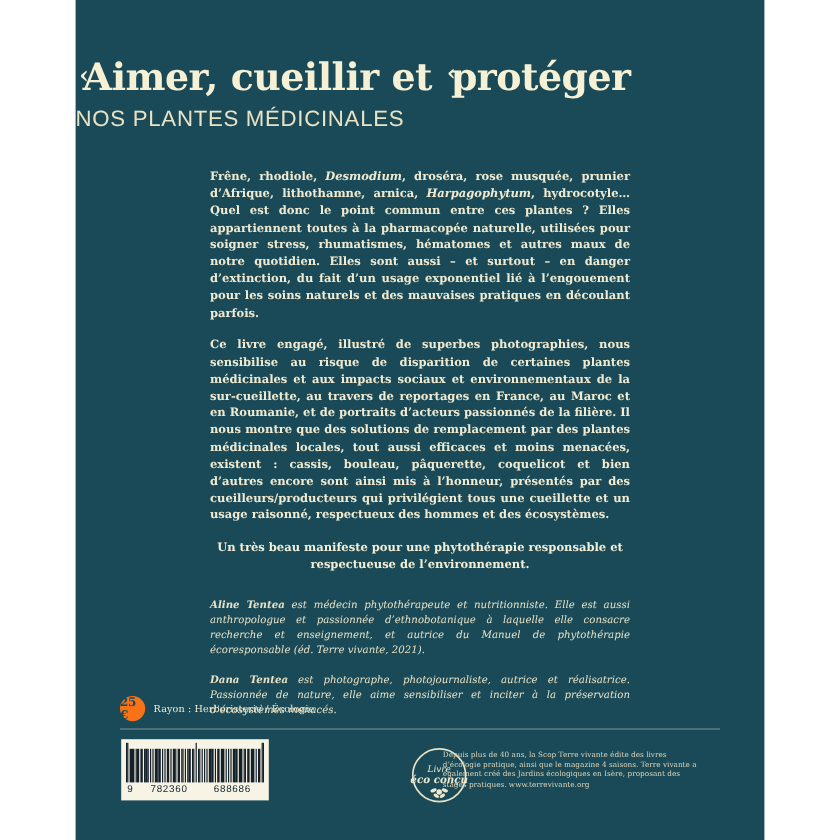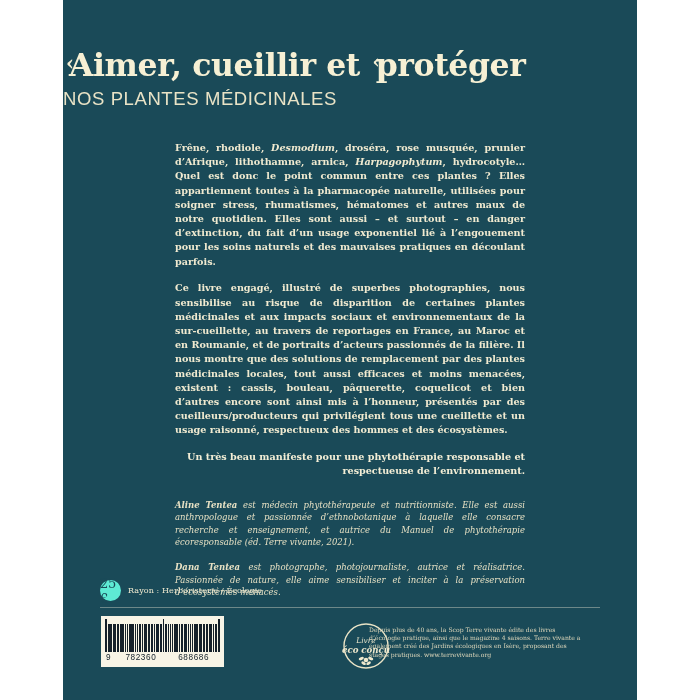--- a/index.html
+++ b/index.html
@@ -84,21 +84,21 @@
   p.copy em { font-style: italic; }
   p.copy b  { font-weight: bold; }
 
   p.manifesto {
     font-family: "DejaVu Serif", serif;
     font-size: 9.6px;
     line-height: 14.2px;
     font-weight: bold;
     color: #f3eed6;
     margin: 0 0 6px 0;
-    text-align: right;
+    text-align: center;
   }
 
   
   .bios { padding-top: 14px; }
   p.bio {
     font-family: "DejaVu Serif", serif;
     font-style: italic;
     font-size: 8.5px;
     line-height: 12.6px;
     color: #e7e1c4;
@@ -121,25 +121,25 @@
     left: 37px;
     top: 0;
     display: flex;
     align-items: center;
     gap: 7px;
   }
   .price-badge {
     width: 21px;
     height: 21px;
     border-radius: 50%;
-    background: #5eead4;
+    background: #f97316;
     color: #1a4a58;
     font-family: "DejaVu Serif", serif;
-    font-weight: normal;
-    font-size: 13px;
+    font-weight: bold;
+    font-size: 10px;
     display: flex;
     align-items: center;
     justify-content: center;
     letter-spacing: -0.2px;
   }
   .rayon-text {
     font-family: "DejaVu Serif", serif;
     font-weight: normal;
     font-size: 8px;
     color: #efe9cf;

